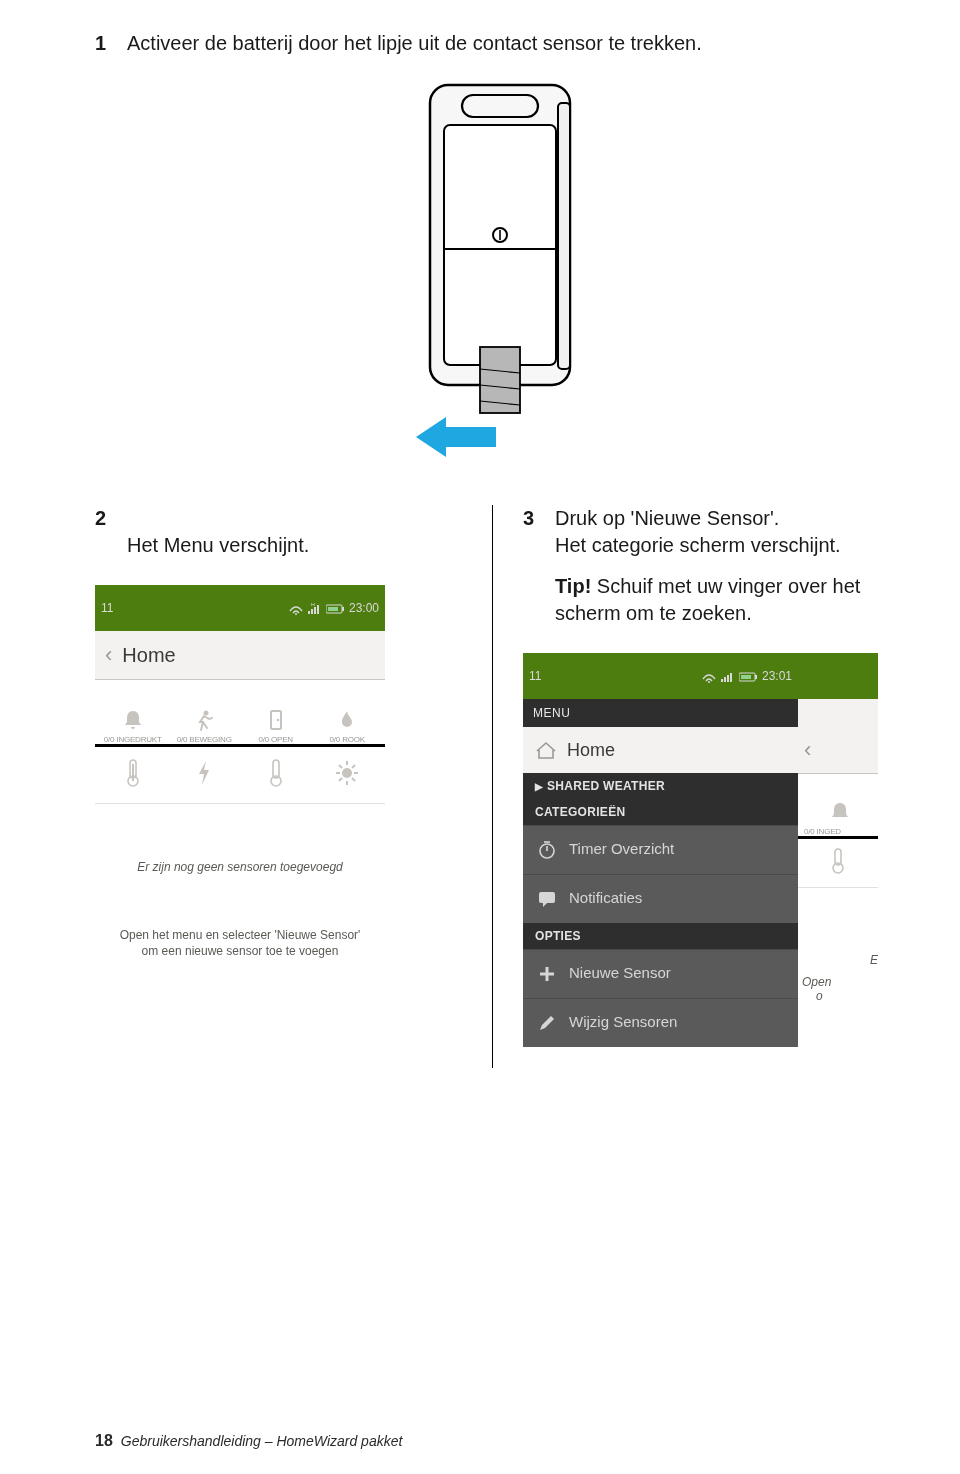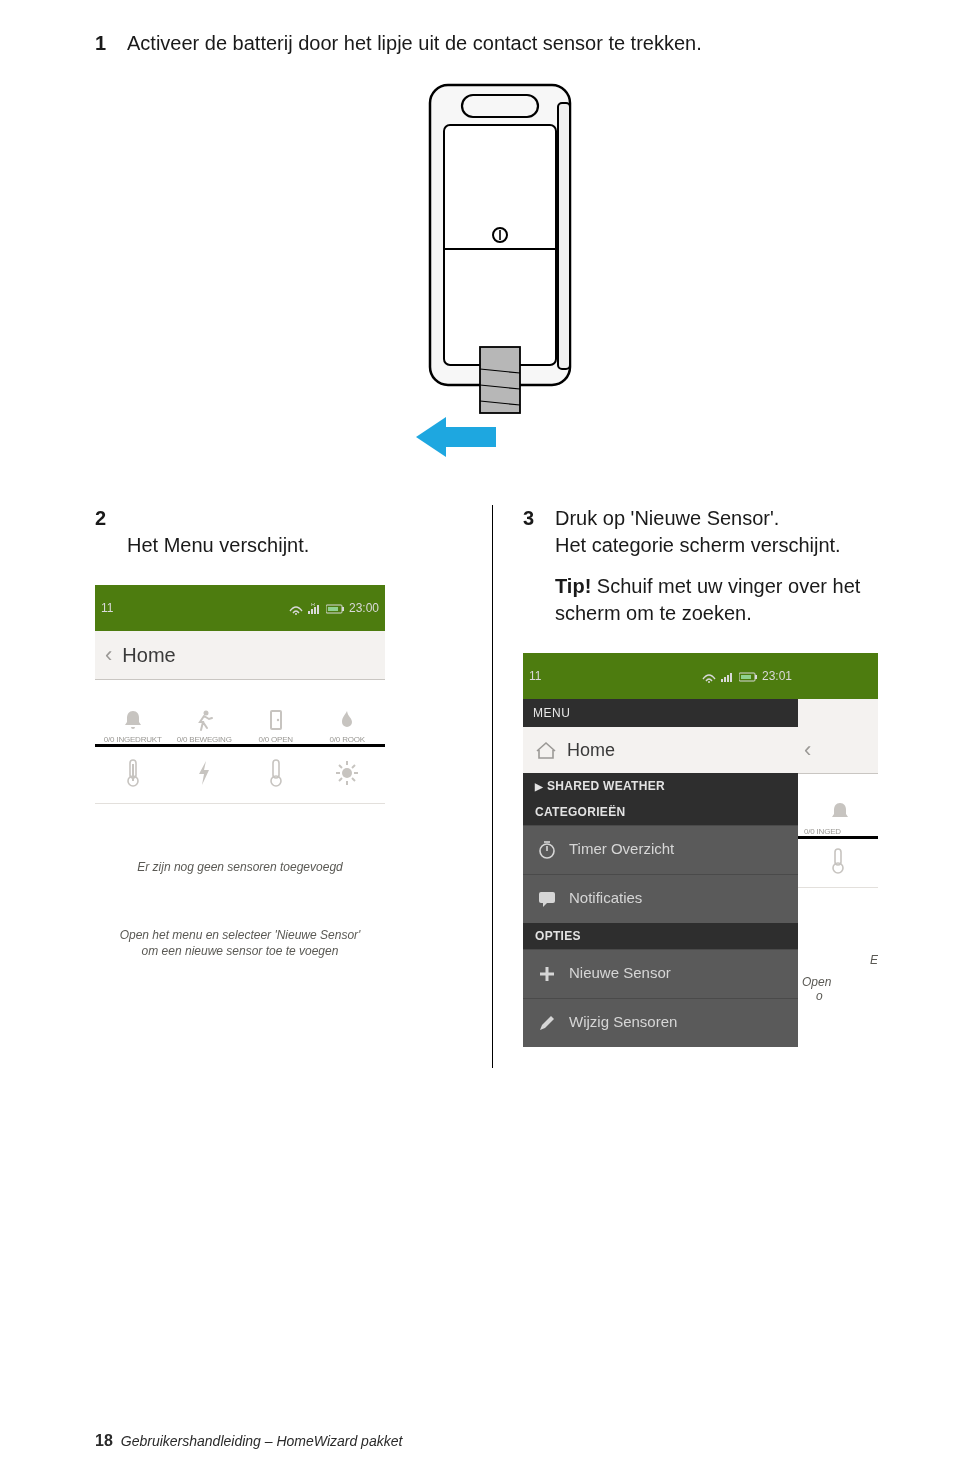--- a/index.html
+++ b/index.html
@@ -143,21 +143,21 @@
     display:flex;
     flex-direction: column;
     align-items: center;
     justify-content: center;
     text-align:center;
     padding: 0 18px;
     color:#5a5954;
     font-size: 12px;
   }
   .empty-area .l1 { font-style: italic; margin-bottom: 10px; }
-  .empty-area .l2 { font-style: italic; line-height: 1.3; margin-top: 44px; }
+  .empty-area .l2 { line-height: 1.3; margin-top: 44px; }
 
   
   .menu-panel {
     font-family: Arial, sans-serif;
   }
   .menu-header {
     height: 28px;
     background: #2e2e2e;
     color: #e8e8e8;
     font-size: 12px;

